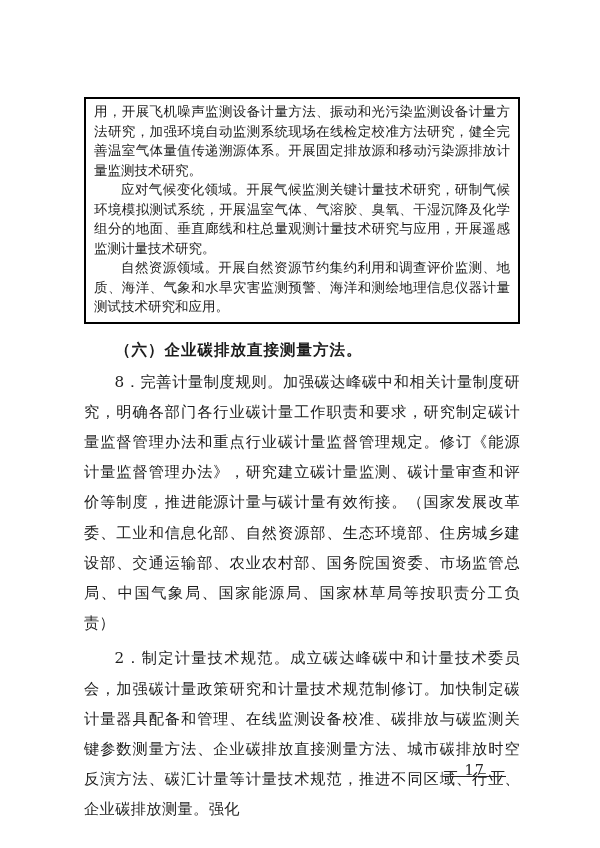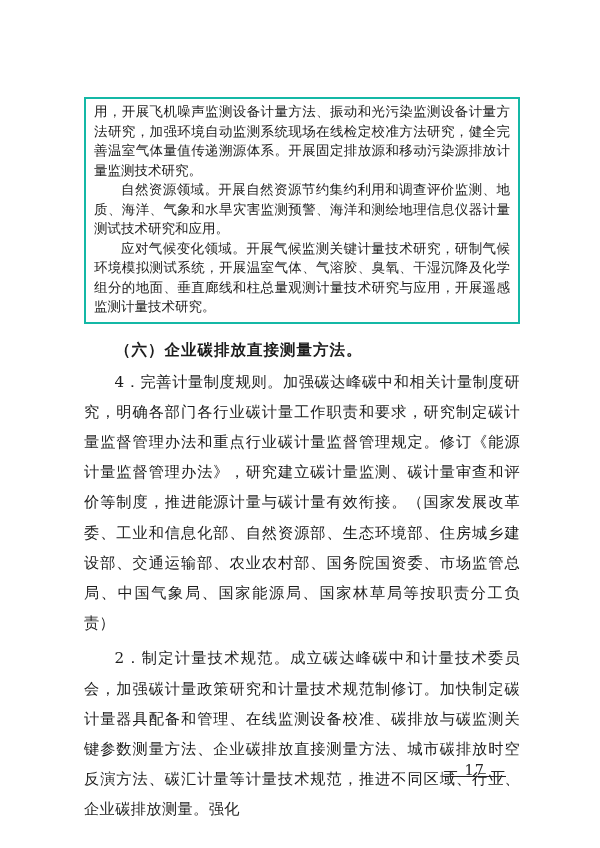--- a/index.html
+++ b/index.html
@@ -13,21 +13,21 @@
     font-family: "DejaVu Serif", "Liberation Serif", serif;
     overflow: hidden;
   }
   .content {
     position: absolute;
     left: 84px;
     top: 97px;
     width: 436px;
   }
   .notice-box {
-    border: 2px solid #14b8a6;
+    border: 2px solid #000000;
     padding: 3px 8px 5px 8px;
     font-size: 13.5px;
     line-height: 19.5px;
     text-align: justify;
   }
   .notice-box p {
     margin: 0;
   }
   .indent-2em {
     text-indent: 2em;
@@ -60,27 +60,27 @@
 </style>
 </head>
 <body>
 
 <div class="page">
 
   <div class="content">
 
     <div class="notice-box">
       <p>用，开展飞机噪声监测设备计量方法、振动和光污染监测设备计量方法研究，加强环境自动监测系统现场在线检定校准方法研究，健全完善温室气体量值传递溯源体系。开展固定排放源和移动污染源排放计量监测技术研究。</p>
+      <p class="indent-2em">应对气候变化领域。开展气候监测关键计量技术研究，研制气候环境模拟测试系统，开展温室气体、气溶胶、臭氧、干湿沉降及化学组分的地面、垂直廊线和柱总量观测计量技术研究与应用，开展遥感监测计量技术研究。</p>
       <p class="indent-2em">自然资源领域。开展自然资源节约集约利用和调查评价监测、地质、海洋、气象和水旱灾害监测预警、海洋和测绘地理信息仪器计量测试技术研究和应用。</p>
-      <p class="indent-2em">应对气候变化领域。开展气候监测关键计量技术研究，研制气候环境模拟测试系统，开展温室气体、气溶胶、臭氧、干湿沉降及化学组分的地面、垂直廊线和柱总量观测计量技术研究与应用，开展遥感监测计量技术研究。</p>
     </div>
 
     <h3 class="section-heading">（六）企业碳排放直接测量方法。</h3>
 
-    <p class="body-para">4．完善计量制度规则。加强碳达峰碳中和相关计量制度研究，明确各部门各行业碳计量工作职责和要求，研究制定碳计量监督管理办法和重点行业碳计量监督管理规定。修订《能源计量监督管理办法》，研究建立碳计量监测、碳计量审查和评价等制度，推进能源计量与碳计量有效衔接。（国家发展改革委、工业和信息化部、自然资源部、生态环境部、住房城乡建设部、交通运输部、农业农村部、国务院国资委、市场监管总局、中国气象局、国家能源局、国家林草局等按职责分工负责）</p>
+    <p class="body-para">8．完善计量制度规则。加强碳达峰碳中和相关计量制度研究，明确各部门各行业碳计量工作职责和要求，研究制定碳计量监督管理办法和重点行业碳计量监督管理规定。修订《能源计量监督管理办法》，研究建立碳计量监测、碳计量审查和评价等制度，推进能源计量与碳计量有效衔接。（国家发展改革委、工业和信息化部、自然资源部、生态环境部、住房城乡建设部、交通运输部、农业农村部、国务院国资委、市场监管总局、中国气象局、国家能源局、国家林草局等按职责分工负责）</p>
 
     <p class="body-para">2．制定计量技术规范。成立碳达峰碳中和计量技术委员会，加强碳计量政策研究和计量技术规范制修订。加快制定碳计量器具配备和管理、在线监测设备校准、碳排放与碳监测关键参数测量方法、企业碳排放直接测量方法、城市碳排放时空反演方法、碳汇计量等计量技术规范，推进不同区域、行业、企业碳排放测量。强化</p>
 
   </div>
 
   <div class="page-number">— 17 —</div>
 
 </div>
 
 </body></html>

